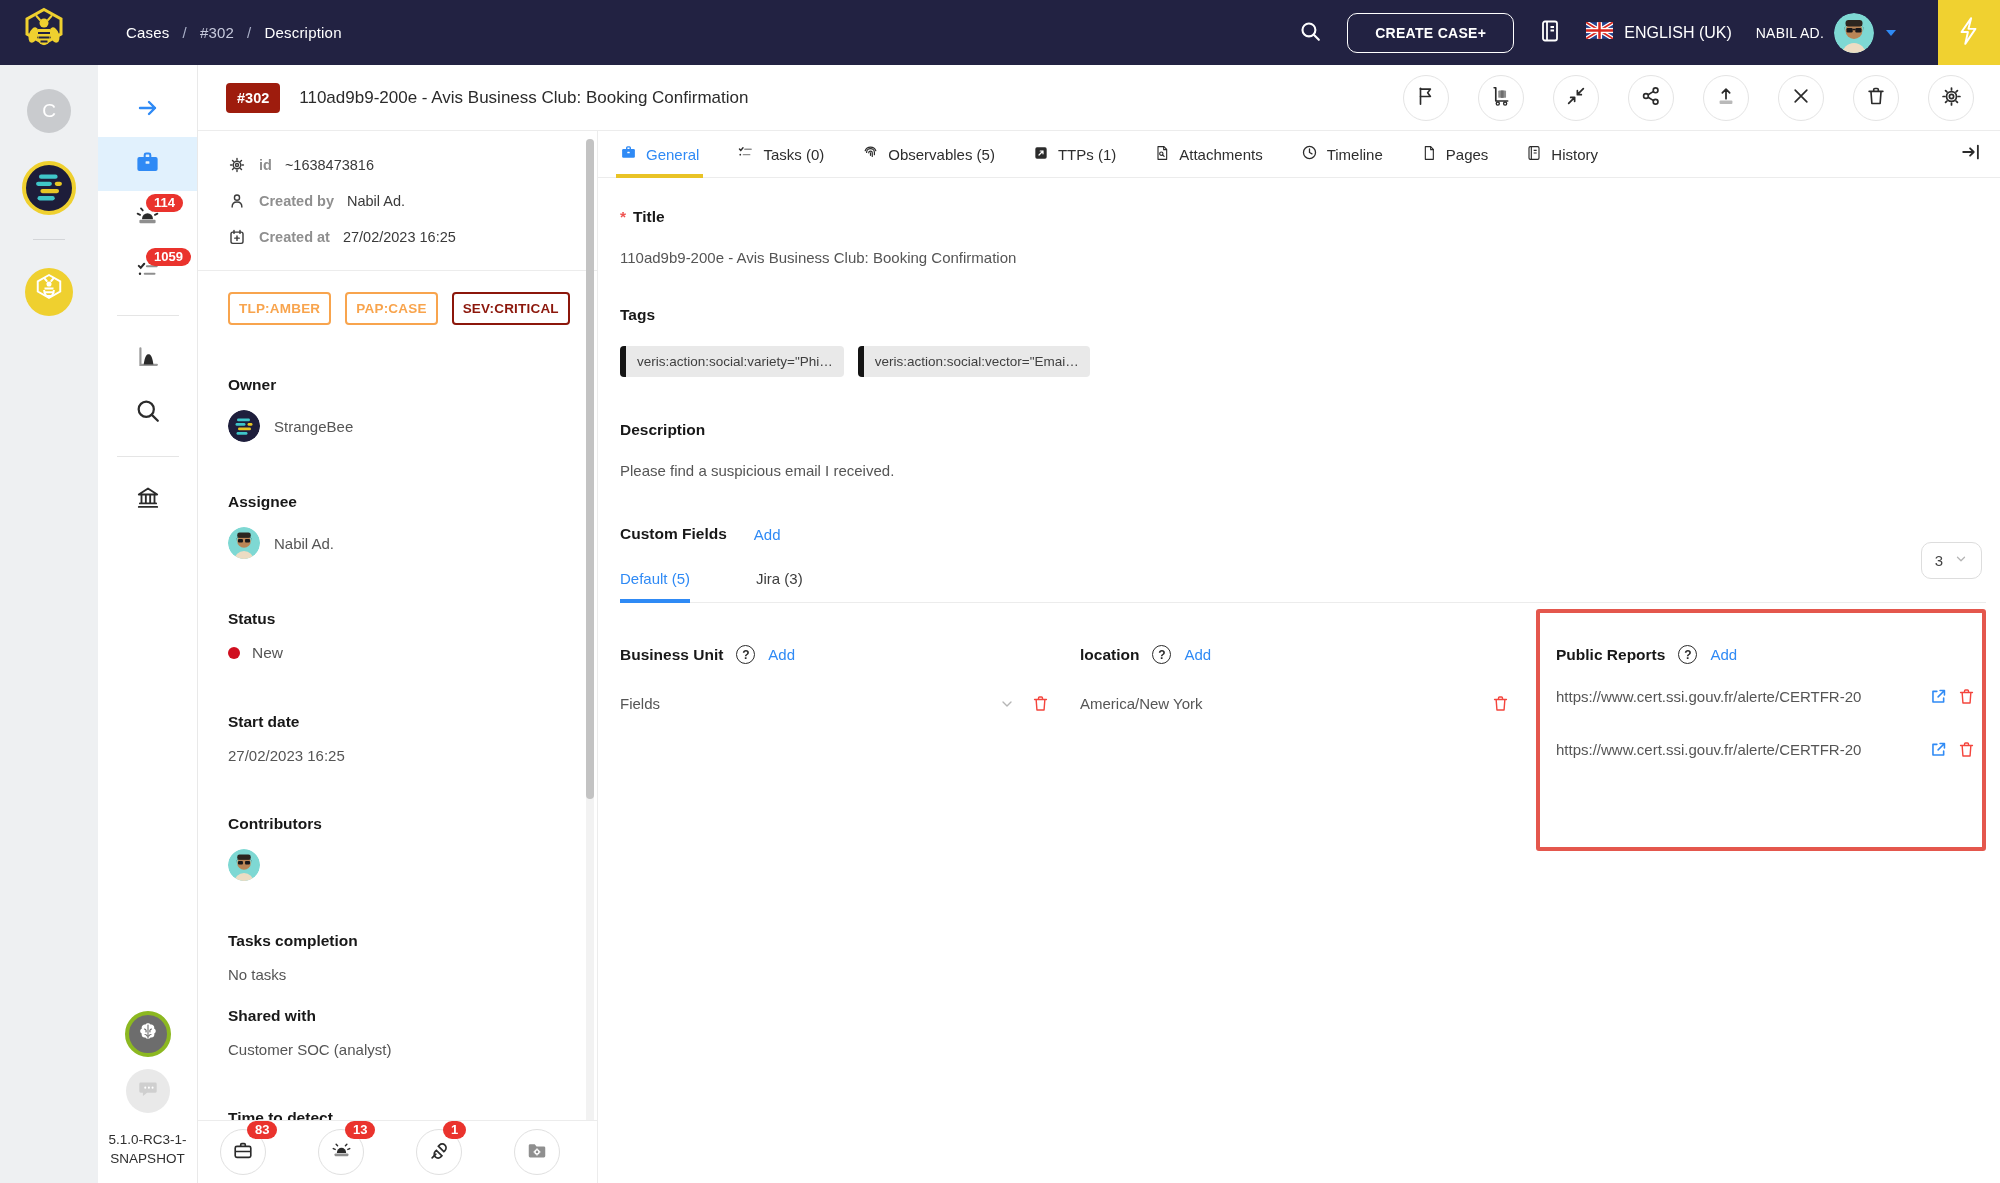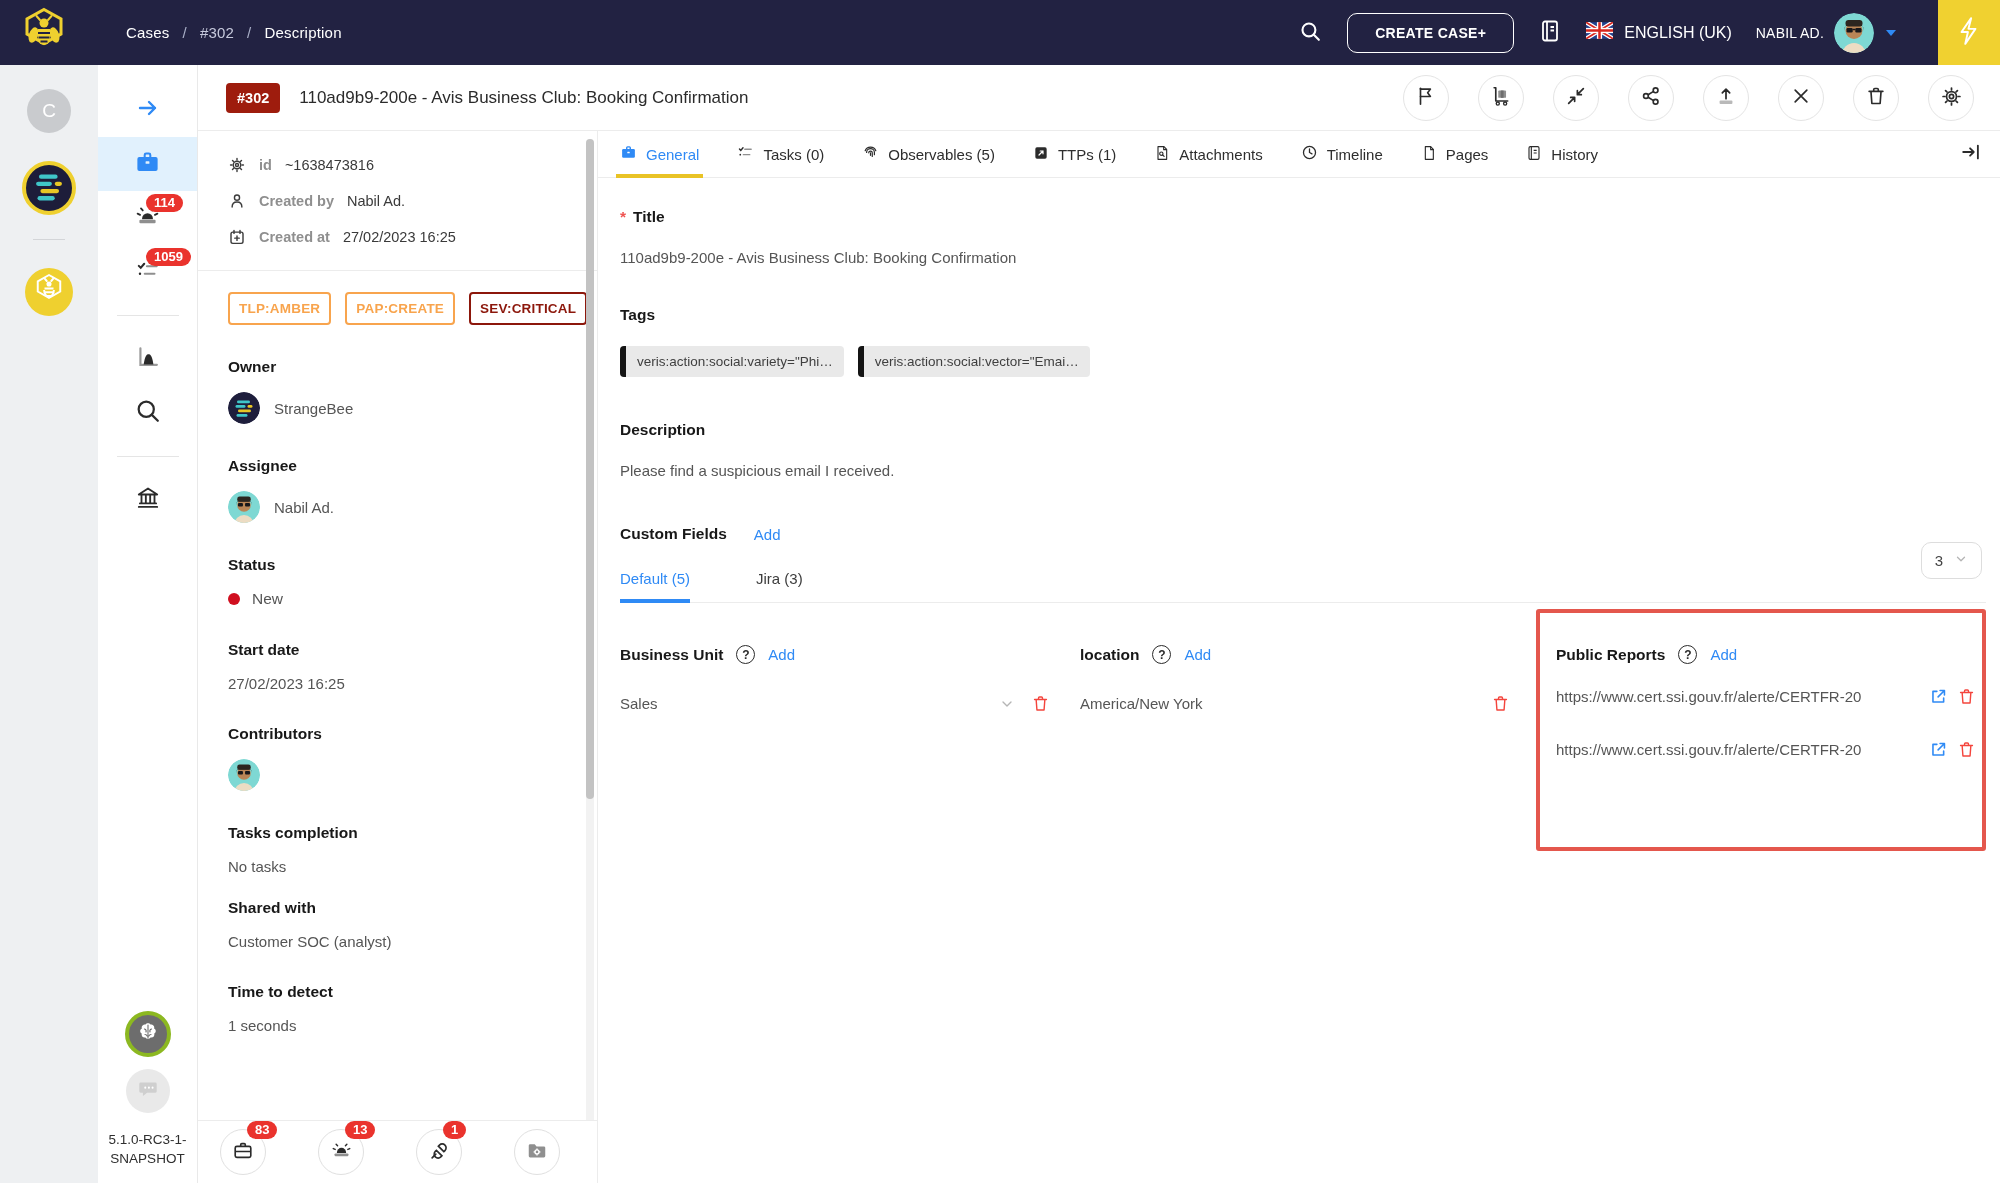--- a/index.html
+++ b/index.html
@@ -55,21 +55,21 @@
 
 .detail-panel{width:400px;border-right:1px solid #ececec;position:relative;padding:16px 34px 0 30px;overflow:hidden;flex:none;background:#fff}
 .meta-row{display:flex;align-items:center;gap:13px;height:36px;font-size:14.5px}
 .meta-row .mi{color:#3c3c3c;display:flex}
 .meta-label{color:#8f8f8f;font-weight:700}
 .meta-value{color:#3a3a3a}
 .meta-divider{height:1px;background:#ececec;margin:15px -34px 21px -30px}
 .chip-row{display:flex;gap:14px}
 .chip{border:2px solid #f8a44d;color:#f8a44d;font-size:13.5px;font-weight:700;padding:7px 9px;border-radius:4px;letter-spacing:.2px;white-space:nowrap}
 .chip.sev{border-color:#8c170b;color:#8c170b}
-.sec{margin-top:33px}
+.sec{margin-top:51px}
 .sec-label{font-size:15.5px;font-weight:700;color:#181818;margin-bottom:16px}
 .avatar-row{display:flex;align-items:center;gap:14px;font-size:15px;color:#555}
 .avatar32{width:32px;height:32px;border-radius:50%;overflow:hidden;flex:none}
 .status-row{display:flex;align-items:center;gap:12px;font-size:15.5px;color:#555}
 .dot{width:12px;height:12px;border-radius:50%;background:#d00f1f;flex:none}
 .val{font-size:15px;color:#555}
 .panel-scrollbar{position:absolute;top:8px;right:3px;width:8px;height:1040px;background:#f2f2f2;border-radius:4px}
 .panel-thumb{width:8px;height:660px;background:#c3c3c3;border-radius:4px;cursor:pointer}
 .panel-footer{position:absolute;bottom:0;left:0;width:100%;height:63px;border-top:1px solid #ececec;display:flex;align-items:center;gap:52px;padding-left:22px;background:#fff}
 .foot-btn{width:46px;height:46px;border-radius:50%;border:1px solid #e0e0e0;background:#fff;display:flex;align-items:center;justify-content:center;color:#2b2b2b;position:relative;cursor:pointer;flex:none}
@@ -438,21 +438,21 @@
               </svg>
             </span>
             <span class="meta-label">Created at</span>
             <span class="meta-value">27/02/2023 16:25</span>
           </div>
 
           <div class="meta-divider"></div>
 
           <div class="chip-row">
             <span class="chip">TLP:AMBER</span>
-            <span class="chip">PAP:CREATE</span>
+            <span class="chip">PAP:CASE</span>
             <span class="chip sev">SEV:CRITICAL</span>
           </div>
 
           <div class="sec">
             <div class="sec-label">Owner</div>
             <div class="avatar-row">
               <span class="avatar32">
                 <svg width="32" height="32" viewBox="0 0 32 32">
                   <circle cx="16" cy="16" r="16" fill="#1e1e3c"></circle>
                   <rect x="9" y="8.5" width="13" height="2.8" rx="1.4" fill="#3fc6c9"></rect>
@@ -717,21 +717,21 @@
 
             <div class="cf-grid">
 
               <div class="cf-col">
                 <div class="cf-label-row">
                   <span class="f-label">Business Unit</span>
                   <span class="help">?</span>
                   <span class="add-link">Add</span>
                 </div>
                 <div class="cf-value-row">
-                  <span class="grow">Sales</span>
+                  <span class="grow">Fields</span>
                   <span class="chev">
                     <svg width="16" height="16" viewBox="0 0 24 24" fill="none" stroke="currentColor" stroke-width="2" stroke-linecap="round" stroke-linejoin="round">
                         <path d="M6 9 l6 6 6 -6"></path>
                       </svg>
                   </span>
                   <span class="trash">
                     <svg width="19" height="19" viewBox="0 0 24 24" fill="none" stroke="currentColor" stroke-width="1.8" stroke-linecap="round" stroke-linejoin="round">
                       <path d="M4.5 7 h15 M9.5 7 V5 a1.2 1.2 0 0 1 1.2 -1.2 h2.6 A1.2 1.2 0 0 1 14.5 5 v2 M6.5 7 l1 13.2 h9 l1 -13.2"></path>
                     </svg>
                   </span>

